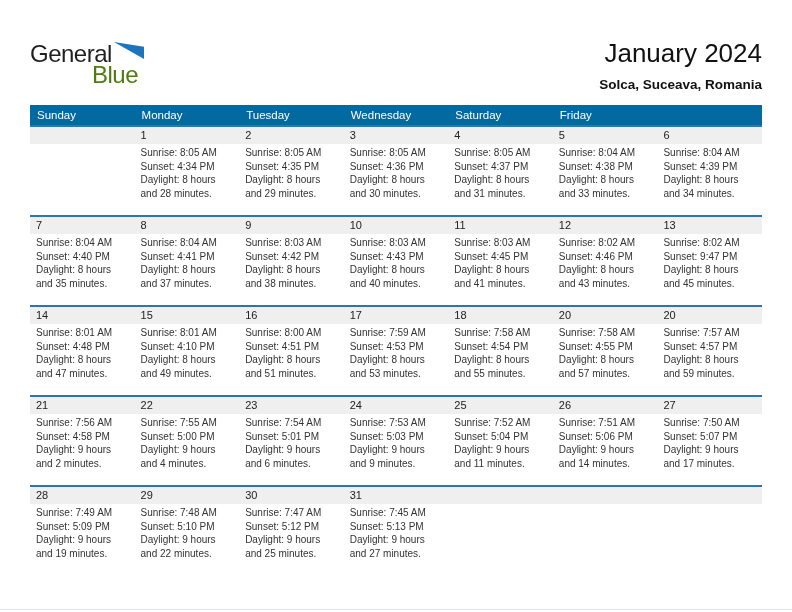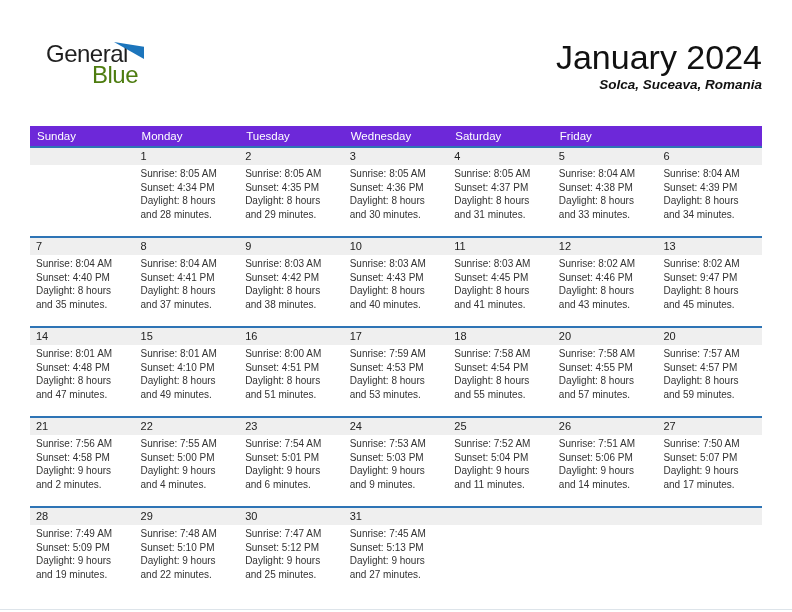--- a/index.html
+++ b/index.html
@@ -2,30 +2,30 @@
 <html><head>
 <meta charset="utf-8">
 <style>
   html,body{margin:0;padding:0;}
   body{
     width:792px;height:612px;position:relative;background:#ffffff;
     font-family:"Liberation Sans", sans-serif;color:#333;overflow:hidden;
   }
   
   .logo{position:absolute;left:30px;top:36px;width:140px;height:55px;}
-  .logo-general{position:absolute;left:16px;top:4px;font-size:24px;color:#1f1f1f;letter-spacing:-0.5px;}
+  .logo-general{position:absolute;left:0;top:4px;font-size:24px;color:#1f1f1f;letter-spacing:-0.5px;}
   .logo-blue{position:absolute;left:62px;top:25px;font-size:24px;color:#4d7c0f;letter-spacing:-0.5px;}
   .logo-tri{position:absolute;left:84px;top:6px;width:30px;height:17px;background:#1c75bc;
     clip-path:polygon(0 0, 100% 28%, 100% 100%);}
   
-  .title{position:absolute;right:30px;top:38px;font-size:34px;color:#111;}
-  .subtitle{position:absolute;right:30px;top:77px;font-size:13.5px;font-weight:bold;color:#111;font-style:italic;}
+  .title{position:absolute;right:30px;top:38px;font-size:26px;color:#111;}
+  .subtitle{position:absolute;right:30px;top:77px;font-size:13.5px;font-weight:bold;color:#111;}
   
   .calendar{position:absolute;left:30px;top:105px;width:732px;}
-  .weekday-row{display:grid;grid-template-columns:repeat(7,1fr);background:#6d28d9;height:20px;margin-top:21px;}
+  .weekday-row{display:grid;grid-template-columns:repeat(7,1fr);background:#0369a1;height:20px;}
   .wd{color:#ffffff;font-size:11.5px;line-height:20px;padding-left:7px;overflow:hidden;}
   .week-row{display:grid;grid-template-columns:repeat(7,1fr);height:90px;border-top:2px solid #2e74b5;box-sizing:border-box;}
   .day-cell{overflow:hidden;}
   .day-strip{height:17px;background:#efefef;}
   .day-num{font-size:11px;line-height:17px;padding-left:6px;color:#222;}
   .day-body{padding:2px 2px 0 6px;}
   .day-line{font-size:10px;line-height:13.5px;color:#333;}
   
   .page-bottom{position:absolute;left:0;right:0;bottom:2px;height:1px;background:#dde4ea;}
 </style>

